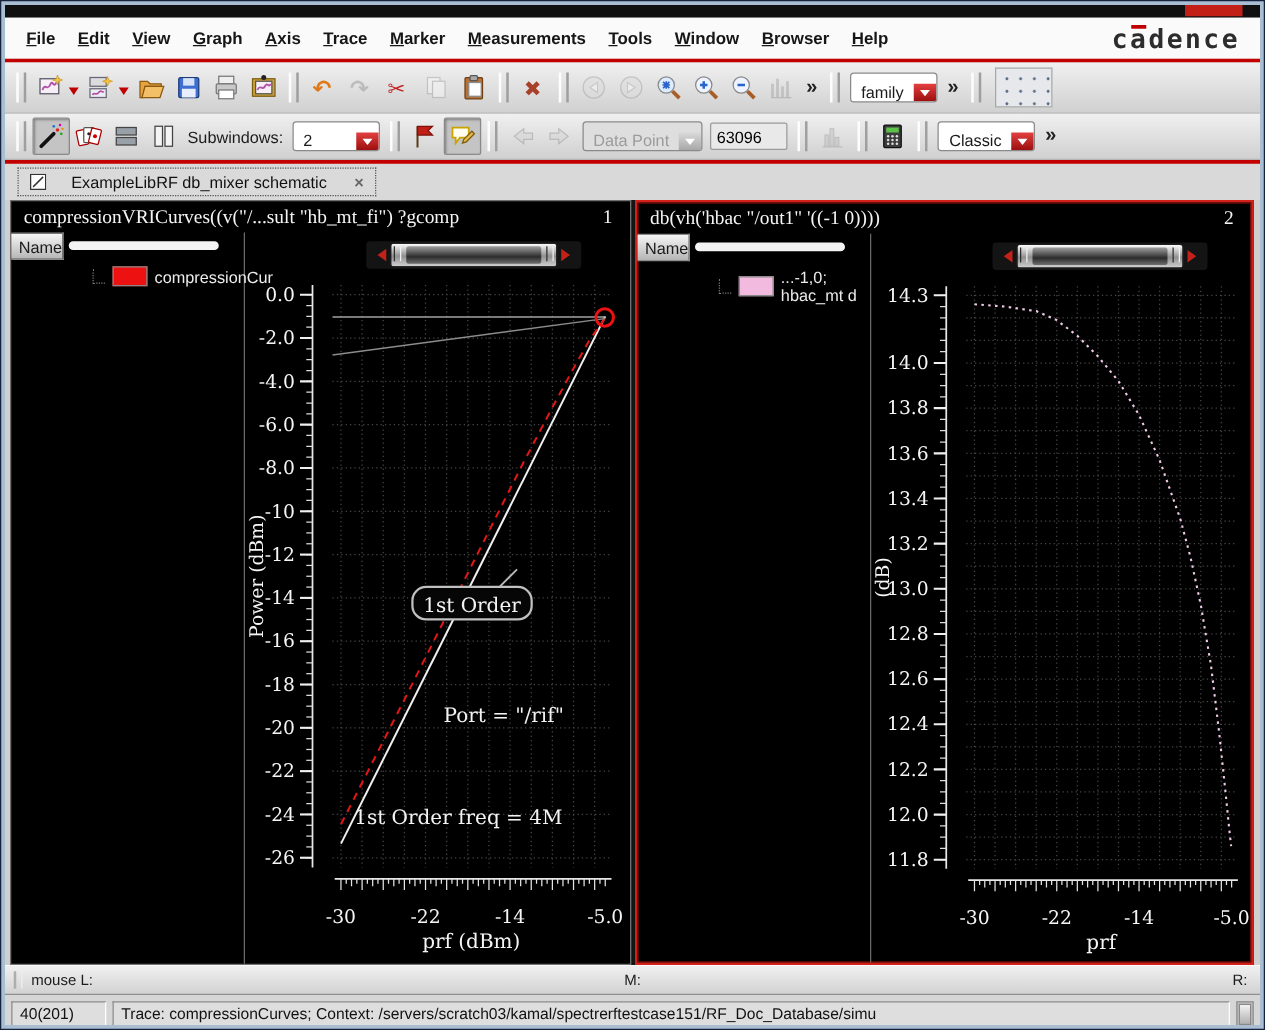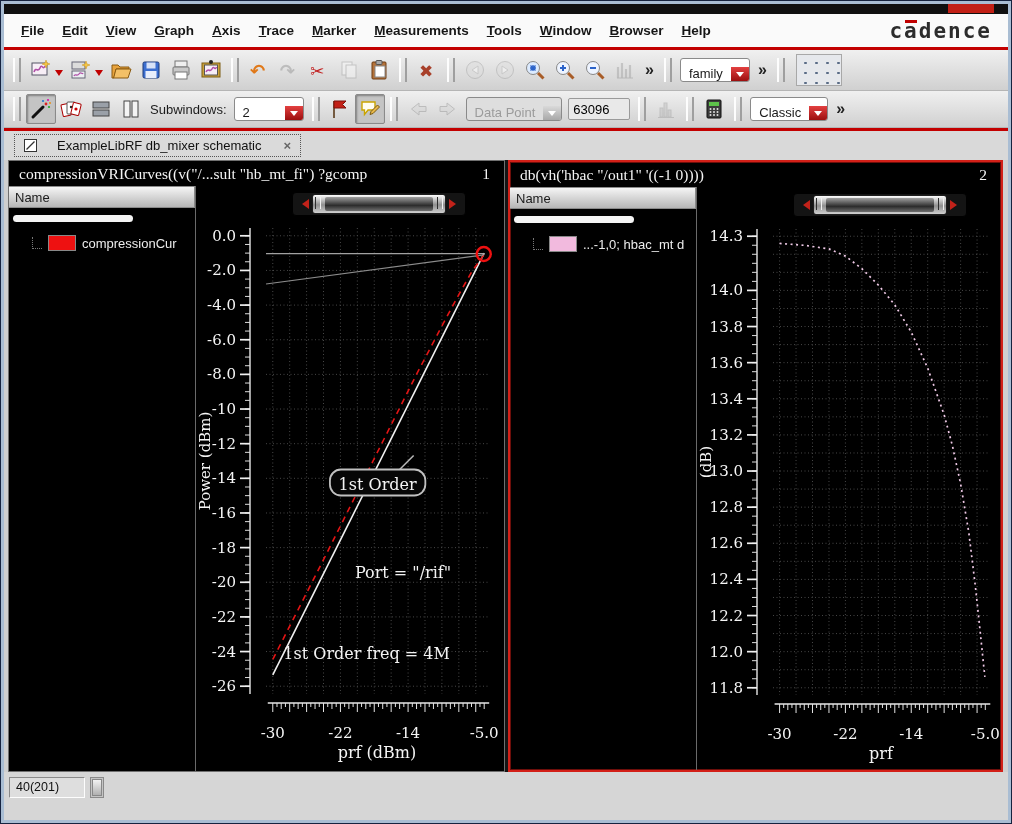--- a/index.html
+++ b/index.html
@@ -34,21 +34,21 @@
   .tabrow{height:29px;background:#d9d9d9;border-top:3px solid #c30000;display:flex;align-items:center;flex:none}
   .tab{display:inline-flex;align-items:center;gap:20px;border:1px dotted #555;background:#dadada;padding:3px 9px;margin-left:10px;font-size:13px;color:#111}
   .tab .close{color:#666;font-weight:bold;font-size:13px;margin-left:2px}
   .main{height:612px;background:#cfcfcf;display:flex;padding:0 4px;flex:none}
   .subwin{background:#000;border:1px solid #707070;width:497px;display:flex;flex-direction:column;box-sizing:border-box}
   .subwin.active{width:495px;border:2px solid #d32018;box-shadow:inset 0 0 0 1px #6d0e0a}
   .spacer{width:3px;background:#151515}
   .swtitle{height:25px;display:flex;align-items:center;color:#f4f4f4;font-family:"Liberation Serif",serif;font-size:15.5px;padding:0 10px;flex:none}
   .swtitle .n{margin-left:auto;padding-right:4px}
   .swbody{flex:1;display:flex;min-height:0}
-  .namepanel{width:186px;border-right:1px solid #6a6a6a;display:flex;flex-direction:column;flex:none}
+  .namepanel{width:186px;border-right:1px solid #6a6a6a;display:flex;flex-direction:row;flex:none}
   .nameheader{height:20px;background:linear-gradient(#f5f5f5,#b6b6b6);border:1px solid #8a8a8a;border-left:none;font-size:13px;color:#1a1a1a;display:flex;align-items:center;padding-left:6px;flex:none}
   .namelist{flex:1;position:relative}
   .namescroll{position:absolute;top:7px;left:4px;width:120px;height:7px;background:#f4f4f4;border-radius:4px}
   .legend{position:absolute;top:27px;left:20px;right:2px}
   .lrow{display:flex;align-items:center;gap:6px;color:#ececec;font-size:13px;margin-bottom:6px}
   .tree{width:9px;height:11px;border-left:1px dotted #777;border-bottom:1px dotted #777;margin-left:3px;flex:none}
   .swatch{width:26px;height:14px;border:1px solid #888;flex:none}
   .plotcol{flex:1;display:flex;flex-direction:column;min-width:0}
   .sliderrow{height:32px;flex:none}
   .slider{position:relative;width:172px;height:22px;margin:6px 0 0 96px;background:#141414;border:1px solid #000;border-radius:4px;display:flex;align-items:center}
@@ -769,20 +769,27 @@
               <text x="288.29714285714283" y="520" text-anchor="middle" fill="#f5f5f5" font-size="15" font-family="DejaVu Serif, Liberation Serif, serif">-5.0</text>
               <text x="184" y="540" text-anchor="middle" fill="#f5f5f5" font-size="16" font-family="DejaVu Serif, Liberation Serif, serif">prf</text>
               <text x="0" y="0" text-anchor="middle" fill="#f5f5f5" font-size="15" font-family="DejaVu Serif, Liberation Serif, serif" transform="translate(14 243) rotate(-90)">(dB)</text>
               <polyline points="82.6,24.4 107.3,26.3 132.0,29.9 148.4,37.1 164.9,49.7 181.3,66.0 197.8,85.9 214.2,113.0 230.7,149.1 247.2,196.0 255.4,226.7 263.6,264.7 271.8,313.4 278.4,367.6 283.4,414.6 286.7,447.1 287.9,457.9" fill="none" stroke="#efc9e6" stroke-width="1.7" stroke-dasharray="2 3.5"></polyline>
             </svg>
         </div>
       </div>
     </section>
   </div>
 
+  <div class="statusbar">
+    <div class="sgrip"></div>
+    <span>mouse L:</span>
+    <span class="smid">M:</span>
+    <span class="sright">R:</span>
+  </div>
 
   <div class="footer">
     <div class="fbox fcounter">40(201)</div>
+    <div class="fbox fmsg">Trace: compressionCurves; Context: /servers/scratch03/kamal/spectrerftestcase151/RF_Doc_Database/simu</div>
     <div class="fscroll">
         <div class="thumb"></div>
       </div>
   </div>
 </div>
 
 </body></html>

